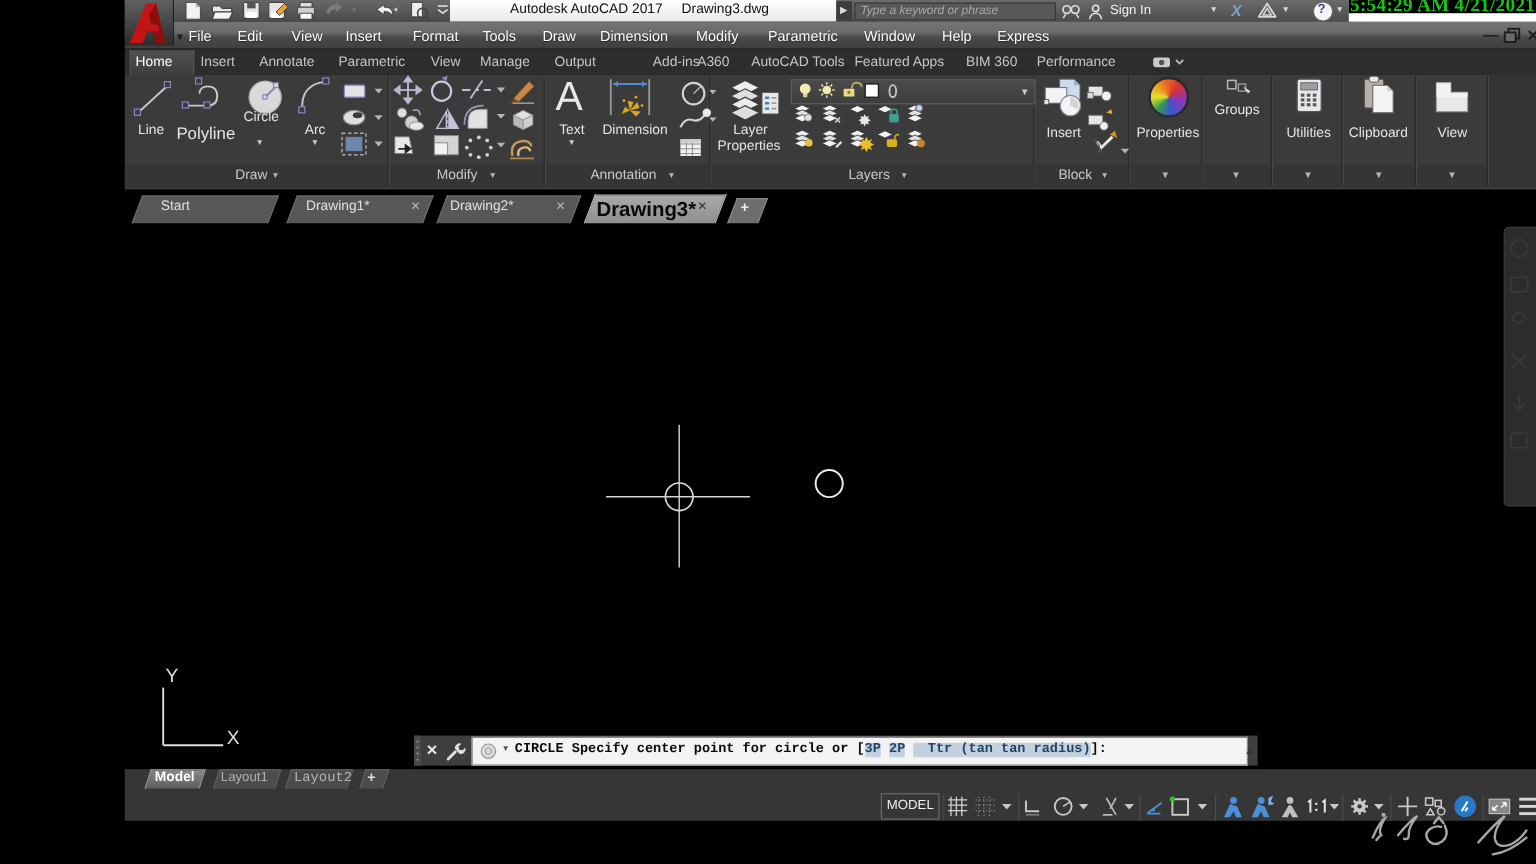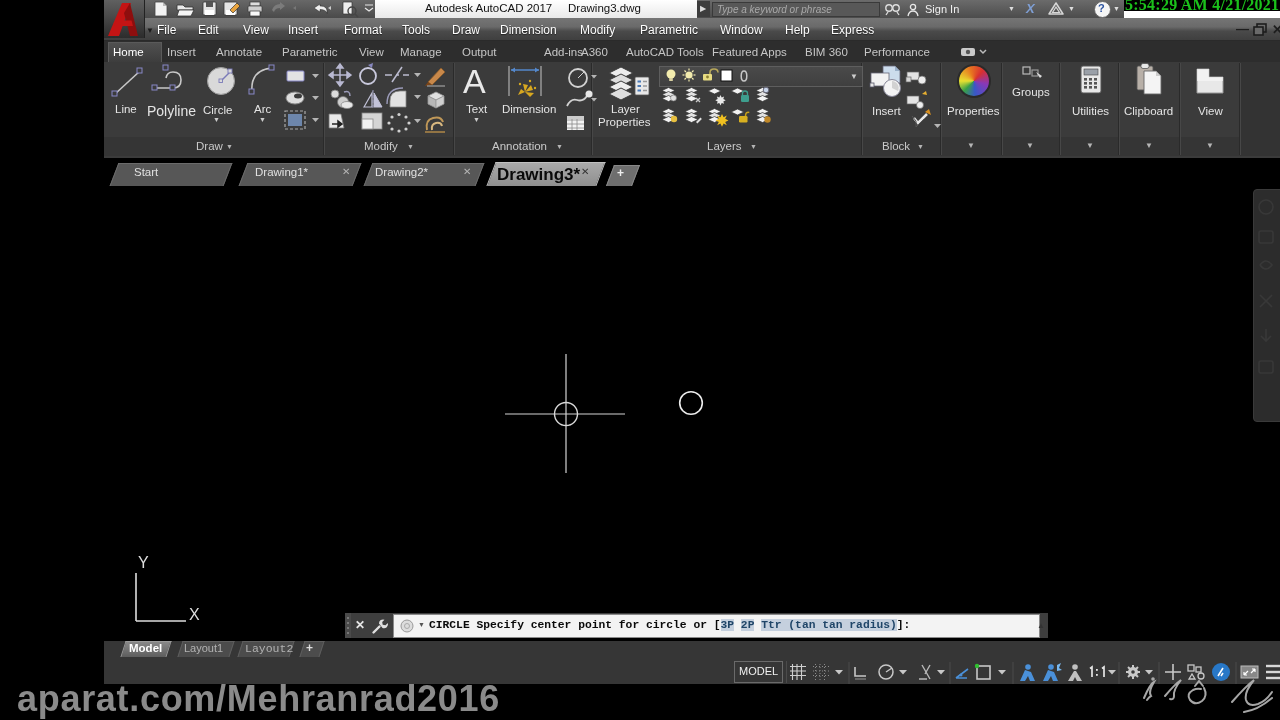--- a/index.html
+++ b/index.html
@@ -189,21 +189,21 @@
     <ellipse cx="187" cy="36" rx="9" ry="6" fill="#dedede" stroke="#888" stroke-width="1"></ellipse>
     <ellipse cx="190" cy="34" rx="4" ry="2.5" fill="#3b3b3b"></ellipse>
     <path d="M204,34 l3.5,4 l3.5,-4" fill="#b5b5b5" stroke="none"></path>
 
     <rect x="180" y="52" width="14" height="12" fill="#7a9ac8" opacity="0.8"></rect>
     <rect x="177" y="49" width="20" height="18" fill="none" stroke="#aaa" stroke-width="1.2" stroke-dasharray="3 2"></rect>
     <path d="M204,56 l3.5,4 l3.5,-4" fill="#b5b5b5" stroke="none"></path>
   </svg>
   <div class="txt" style="left:115px;top:103px;font-size:11.5px;color:#e4e4e4;">Line</div>
   <div class="txt" style="left:147px;top:103px;font-size:14px;color:#e4e4e4;">Polyline</div>
-  <div class="txt" style="left:203px;top:104px;font-size:11.5px;color:#e4e4e4;">Circle</div>
+  <div class="txt" style="left:203px;top:92px;font-size:11.5px;color:#e4e4e4;">Circle</div>
   <div class="txt" style="left:213px;top:116px;font-size:7px;color:#ccc;">▼</div>
   <div class="txt" style="left:254px;top:103px;font-size:11.5px;color:#e4e4e4;">Arc</div>
   <div class="txt" style="left:259px;top:116px;font-size:7px;color:#ccc;">▼</div>
   <div class="txt" style="left:196px;top:140px;font-size:11.5px;color:#c9c9c9;">Draw</div>
   <div class="txt" style="left:226px;top:143px;font-size:7px;color:#b5b5b5;">▼</div>
 
   <svg class="abs" style="left:324px;top:62px;" width="130" height="75" viewBox="0 0 130 75">
 
     <g stroke="#b9b9d2" stroke-width="1.5" fill="#b9b9d2">
       <line x1="16" y1="5" x2="16" y2="21"></line>
@@ -520,21 +520,21 @@
     <svg class="abs" style="left:26px;top:4px;" width="18" height="18" viewBox="0 0 18 18">
       <path d="M2.5,15.5 L8.5,9.5" stroke="#e0e0e0" stroke-width="2.4" stroke-linecap="round"></path>
       <path d="M8,6.5 a4,4 0 0 1 5.5,-3.8 l-2.3,2.3 l0.5,2.8 l2.8,0.5 l2.3,-2.3 a4,4 0 0 1 -5.3,5 z" fill="#e0e0e0"></path>
     </svg>
     <div class="abs" style="left:48px;top:1px;width:647px;height:24px;background:#f3f3f3;border:1px solid #8a8a8a;box-sizing:border-box;"></div>
     <svg class="abs" style="left:55px;top:6px;" width="16" height="15" viewBox="0 0 16 15">
       <circle cx="7" cy="7" r="6" fill="#dcdcdc" stroke="#999" stroke-width="1"></circle>
       <circle cx="7" cy="7" r="2.5" fill="none" stroke="#aaa" stroke-width="1"></circle>
     </svg>
     <div class="txt" style="left:73px;top:8px;font-size:7px;color:#555;">▼</div>
-    <div class="txt" style="left:84px;top:6px;font-size:11.3px;font-weight:bold;font-family:'Liberation Mono',monospace;color:#0a0a0a;">CIRCLE Specify center point for circle or [<span style="background:#c5d0de;color:#1f4568;">3P</span> <span style="background:#c5d0de;color:#1f4568;">2P</span> <span style="background:#c5d0de;color:#1f4568;">Ttr (tan tan radius)</span>]:</div>
+    <div class="txt" style="left:84px;top:6px;font-size:11.3px;font-weight:bold;font-family:'Liberation Mono',monospace;color:#0a0a0a;">CIRCLE Specify center point for circle or [<span style="background:#c5d0de;color:#1f4568;">3P</span> <span style="background:#c5d0de;color:#1f4568;">2P</span> <span style="background:#c5d0de;color:#1f4568;padding-left:12px;">Ttr (tan tan radius)</span>]:</div>
     <div class="txt" style="left:692px;top:8px;font-size:8px;color:#333;">▲</div>
   </div>
 
   <div class="abs" style="left:104px;top:641px;width:1176px;height:43px;background:#363636;"></div>
 
   <div class="abs" style="left:123px;top:641px;width:44px;height:15px;background:linear-gradient(#888,#5e5e5e);border:1px solid #999;border-bottom:none;transform:skewX(-18deg);"></div>
   <div class="txt" style="left:129px;top:642px;font-size:11.5px;font-weight:bold;color:#fff;">Model</div>
   <div class="abs" style="left:180px;top:641px;width:50px;height:15px;background:#4c4c4c;border:1px solid #5e5e5e;border-bottom:none;transform:skewX(-18deg);"></div>
   <div class="txt" style="left:184px;top:642px;font-size:11px;color:#b2b2b2;">Layout1</div>
   <div class="abs" style="left:240px;top:641px;width:50px;height:15px;background:#4c4c4c;border:1px solid #5e5e5e;border-bottom:none;transform:skewX(-18deg);"></div>
@@ -647,15 +647,14 @@
       <path d="M4,24 q6,-14 10,-16 q-6,10 -3,14 q-2,1 -4,4"></path>
       <circle cx="13" cy="5" r="0.8" fill="#b8b8b8"></circle>
       <path d="M25,22 q10,-12 16,-16 q-8,10 -7,16 q0,4 -4,3"></path>
       <path d="M55,12 l4,-5 l4,5"></path>
       <path d="M64,14 q4,8 -2,13 q-7,5 -12,-1 q-4,-6 3,-10 q4,-2 8,-1"></path>
       <path d="M92,28 q14,-16 22,-22 q-10,12 -8,20 q2,7 12,4 q8,-3 14,-12"></path>
       <path d="M104,38 q14,-2 28,-14"></path>
     </g>
   </svg>
 
-  <div class="txt" style="left:17px;top:678px;font-size:36px;font-weight:bold;color:#8a8a8a;letter-spacing:0.7px;z-index:50;">aparat.com/Mehranrad2016</div>
 
 </div>
 
 </body></html>

